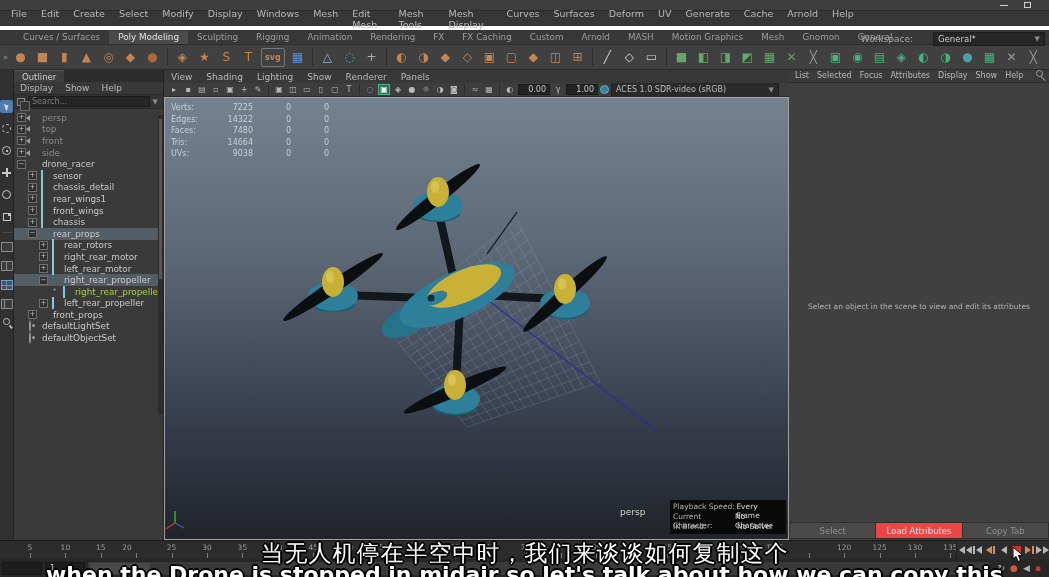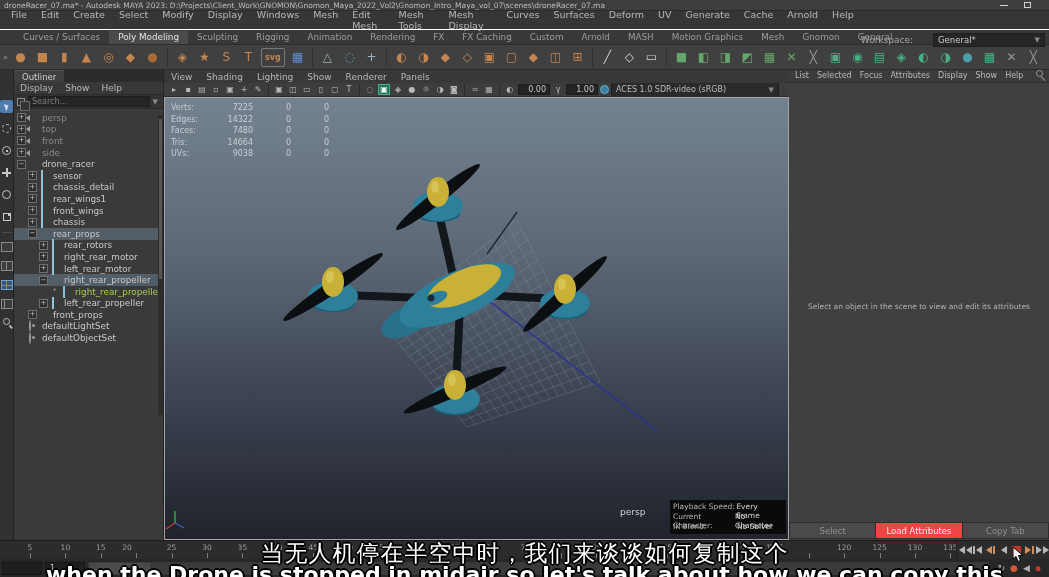--- a/index.html
+++ b/index.html
@@ -11,21 +11,21 @@
   
   .titlebar { height:11px; background:#3e3e3e; display:flex; align-items:center;
               padding:0 4px; font-size:7.5px; color:#bcbcbc; border-bottom:1px solid #2a2a2a;}
   .titlebar .t-text { white-space:nowrap; overflow:hidden; }
   .win-ctrl { margin-left:auto; display:flex; gap:16px; align-items:center; padding-right:14px;}
   .wc-min { width:8px; height:1px; background:#d0d0d0; }
   .wc-max { width:7px; height:6px; border:1px solid #d0d0d0; }
 
   
   .menubar { height:19px; background:#363636; display:flex; align-items:center;
-             border-bottom:1px solid #ffffff; padding:0 4px; }
+             border-bottom:4px solid #ffffff; padding:0 4px; }
   .menubar .items { display:flex; }
   .menu-item { padding:2px 7px; font-size:9.5px; color:#b8b8b8; cursor:default; }
   .ws { margin-left:auto; display:flex; align-items:center; gap:20px; font-size:9px; color:#a8a8a8;margin-top:40px;}
   .ws-box { width:112px; height:14px; background:#262626; border:1px solid #1e1e1e;
             display:flex; align-items:center; padding:0 4px; color:#cdcdcd; font-size:8.5px;}
   .ws-box .arrow { margin-left:auto; font-size:7px; color:#8a8a8a; }
 
   
   .shelf-tabs { height:15px; background:#383838; display:flex; align-items:flex-end;
                 border-bottom:1px solid #2d2d2d; padding-left:14px; }
@@ -204,21 +204,20 @@
 
   
   .cursor { position:absolute; left:1012px; top:546px; z-index:60; }
 </style>
 </head>
 <body>
 
 <div class="window">
 
   <div class="titlebar">
-    <span class="t-text">droneRacer_07.ma* - Autodesk MAYA 2023: D:\Projects\Client_Work\GNOMON\Gnomon_Maya_2022_Vol2\Gnomon_Intro_Maya_vol_07\scenes\droneRacer_07.ma</span>
     <span class="win-ctrl">
       <span class="wc-min"></span>
       <span class="wc-max"></span>
     </span>
   </div>
 
   <div class="menubar">
     <div class="items" id="mb-items">
         <span class="menu-item">File</span>
         <span class="menu-item">Edit</span>

